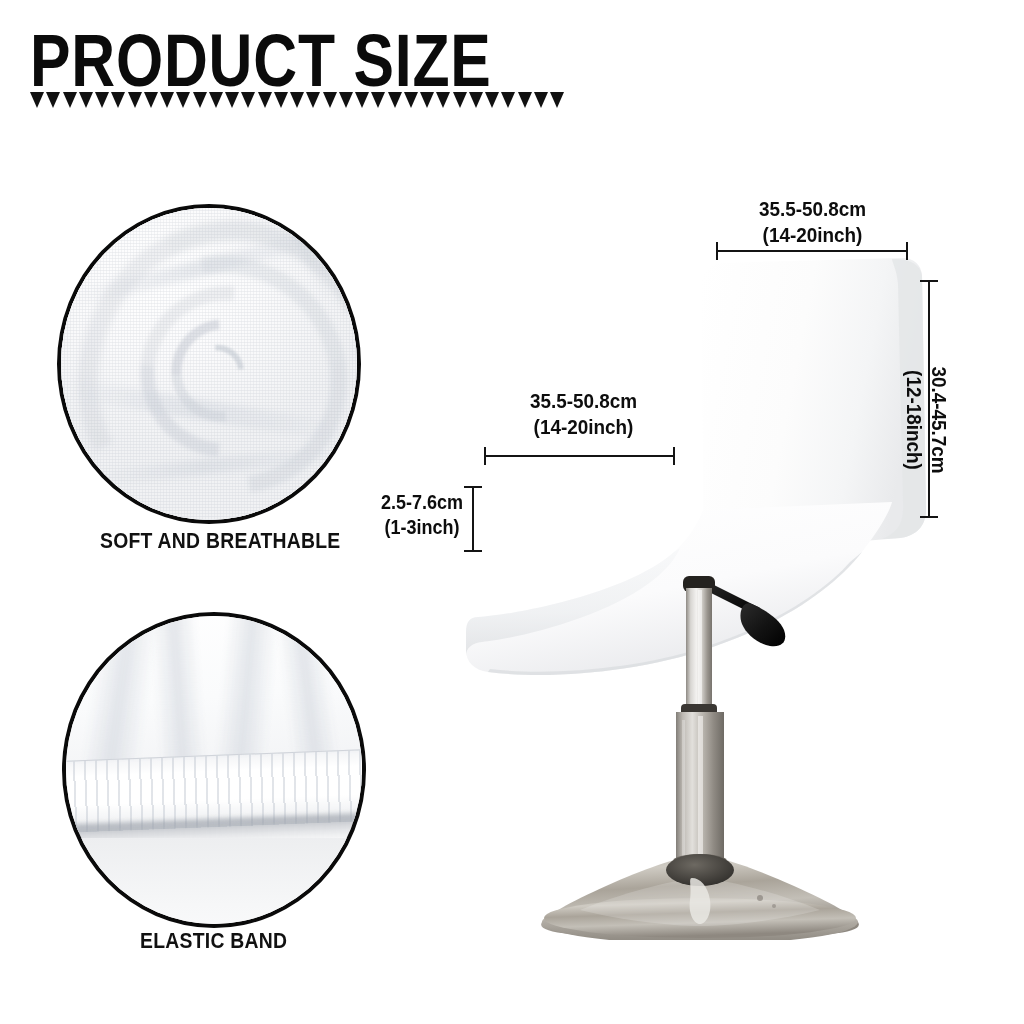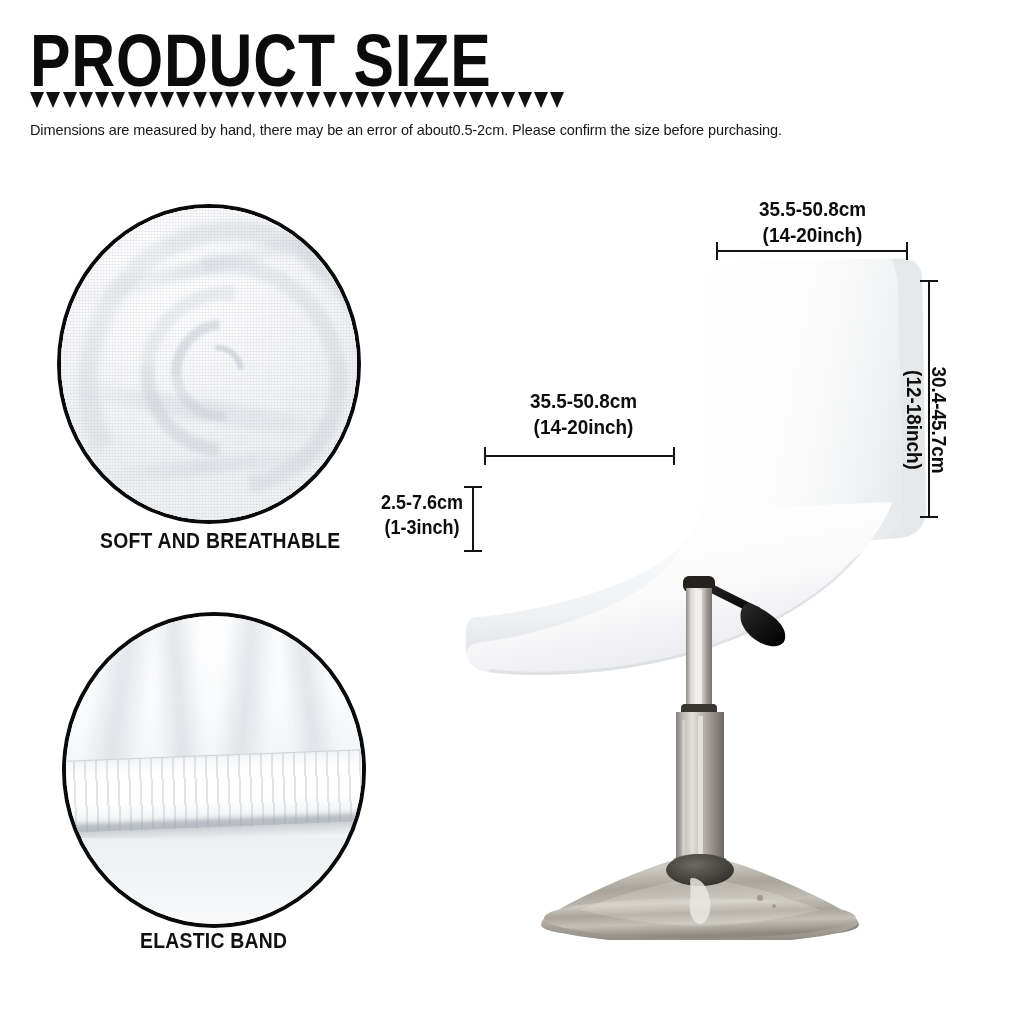--- a/index.html
+++ b/index.html
@@ -241,21 +241,20 @@
       <div class="tri"></div>
       <div class="tri"></div>
       <div class="tri"></div>
       <div class="tri"></div>
       <div class="tri"></div>
       <div class="tri"></div>
       <div class="tri"></div>
       <div class="tri"></div>
     </div>
 
-  <div class="disclaimer">Dimensions are measured by hand, there may be an error of about0.5-2cm. Please confirm the size before purchasing.</div>
 
   <div class="circle" id="circle-fabric">
     <div class="circle-inner">
       <div class="swirl-bg"></div>
       <div class="swirl-arm a1"></div>
       <div class="swirl-arm a2"></div>
       <div class="swirl-arm a3"></div>
       <div class="swirl-arm a4"></div>
       <div class="swirl-arm a5"></div>
       <div class="fold f1"></div>

